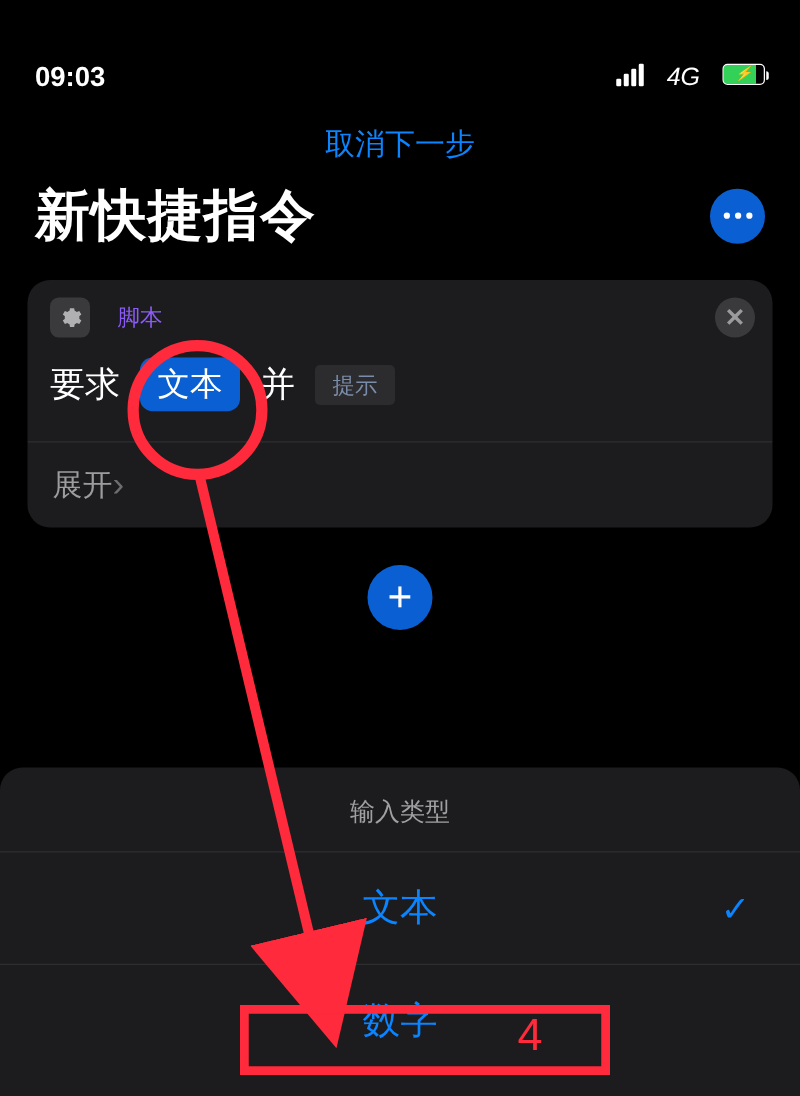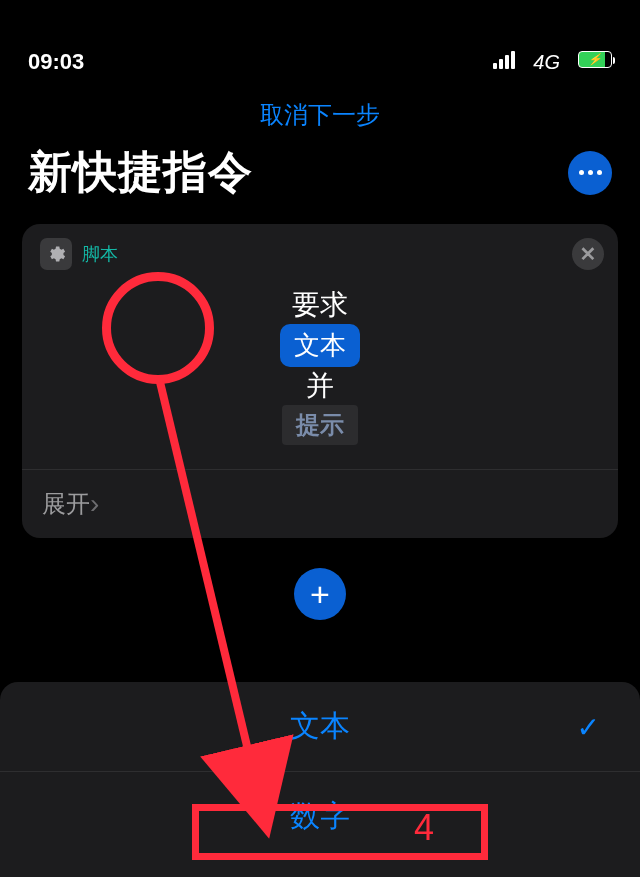--- a/index.html
+++ b/index.html
@@ -18,26 +18,26 @@
     .nav-bar { display:flex; justify-content:center; padding:14px 28px 8px; font-size:24px; color:#0a84ff; }
     .title-row { display:flex; justify-content:space-between; align-items:center; padding:4px 28px 22px; }
     .title { font-size:44px; font-weight:700; letter-spacing:1px; }
     .more-btn { width:44px; height:44px; border-radius:50%; background:#0a60d2; display:flex; align-items:center; justify-content:center; }
     .more-btn span { display:flex; gap:4px; }
     .more-btn span i { width:5px; height:5px; background:#fff; border-radius:50%; }
 
     .card { margin:0 22px; background:#1c1c1e; border-radius:18px; overflow:hidden; }
     .card-head { display:flex; align-items:center; padding:14px 18px 6px; position:relative; }
     .gear-box { width:32px; height:32px; border-radius:7px; background:#3a3a3c; display:flex; align-items:center; justify-content:center; }
-    .script-label { color:#14b8a6; font-size:18px; margin-left:10px; }
+    .script-label { color:#8b5cf6; font-size:18px; margin-left:22px; }
     .close-x { position:absolute; right:14px; top:14px; width:32px; height:32px; border-radius:50%; background:#3a3a3c; color:#9b9b9d; display:flex; align-items:center; justify-content:center; font-size:20px; font-weight:600; }
 
-    .action-line { padding:10px 18px 24px; font-size:28px; display:flex; align-items:center; gap:0;flex-direction:column; }
+    .action-line { padding:10px 18px 24px; font-size:28px; display:flex; align-items:center; gap:16px; }
     .pill { background:#0a60d2; color:#fff; padding:4px 14px; border-radius:10px; font-size:26px; }
-    .pill-dim { background:#2c2c2e; color:#7a8caa; padding:4px 14px; border-radius:4px; font-size:24px;font-weight:bold; }
+    .pill-dim { background:#2c2c2e; color:#7a8caa; padding:4px 14px; border-radius:4px; font-size:18px; }
 
     .expand-row { border-top:1px solid #2e2e30; padding:18px 20px; display:flex; justify-content:flex-start; align-items:center; color:#9c9c9e; font-size:24px; }
     .chev { color:#6d6d70; font-size:28px; }
 
     .add-btn-wrap { display:flex; justify-content:center; margin-top:30px; }
     .add-btn { width:52px; height:52px; border-radius:50%; background:#0a60d2; display:flex; align-items:center; justify-content:center; color:#fff; font-size:34px; font-weight:300; }
 
     .picker { position:absolute; bottom:0; left:0; right:0; background:#1c1c1e; border-radius:18px 18px 0 0; }
     .picker-head { text-align:center; color:#a0a0a2; font-size:20px; padding:22px 0 18px; border-bottom:1px solid #2e2e30; }
     .picker-item { padding:24px 0; text-align:center; color:#0a84ff; font-size:30px; border-bottom:1px solid #2e2e30; position:relative; }
@@ -112,20 +112,21 @@
   </div>
 </div>
 
 <div class="add-btn-wrap">
   <div class="add-btn">
     <span>+</span>
   </div>
 </div>
 
 <div class="picker">
+  <div class="picker-head">输入类型</div>
   <div class="picker-item">
     <span>文本</span>
     <span class="check">✓</span>
   </div>
   <div class="picker-item">
     <span>数字</span>
   </div>
 </div>
 
 <div class="anno">

